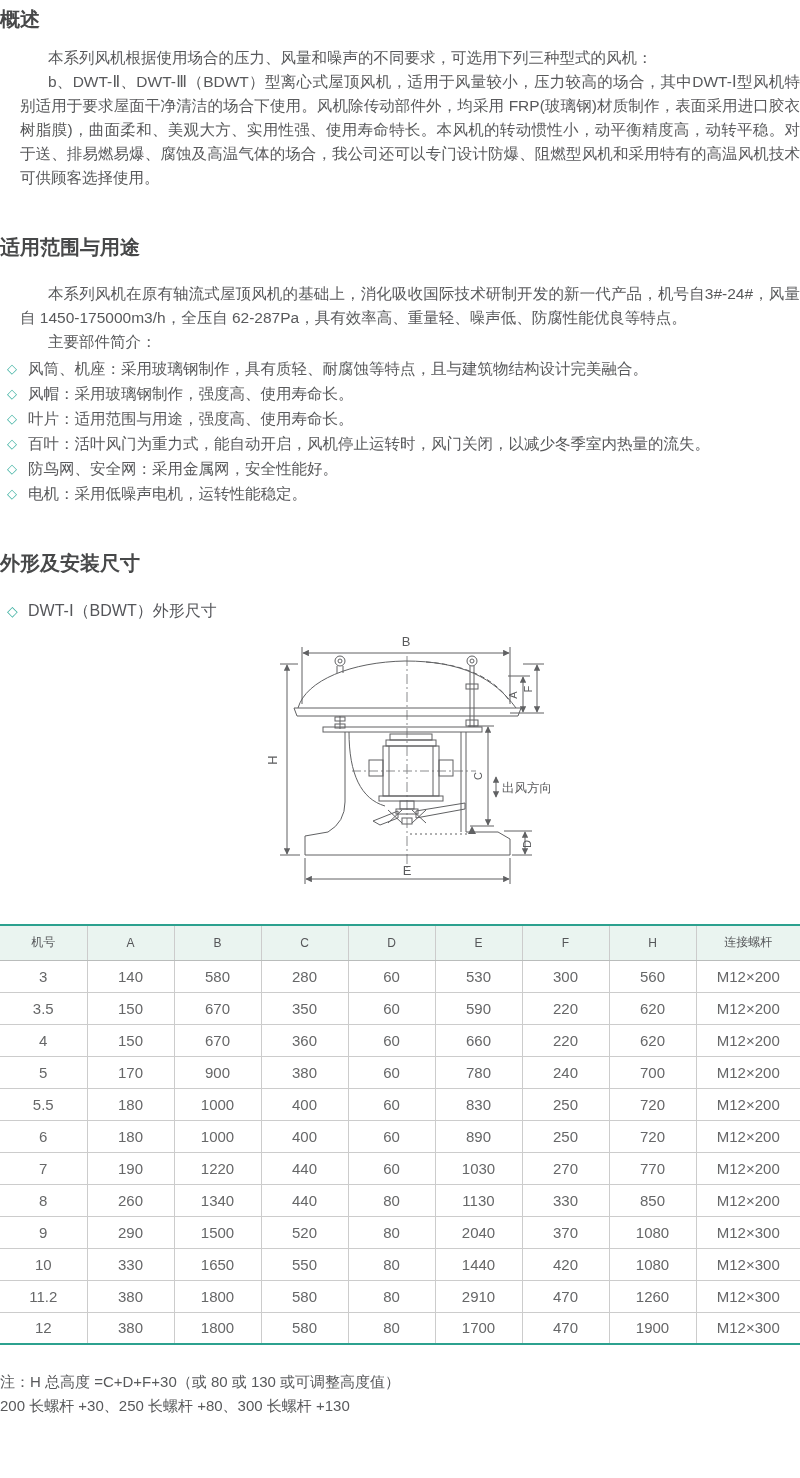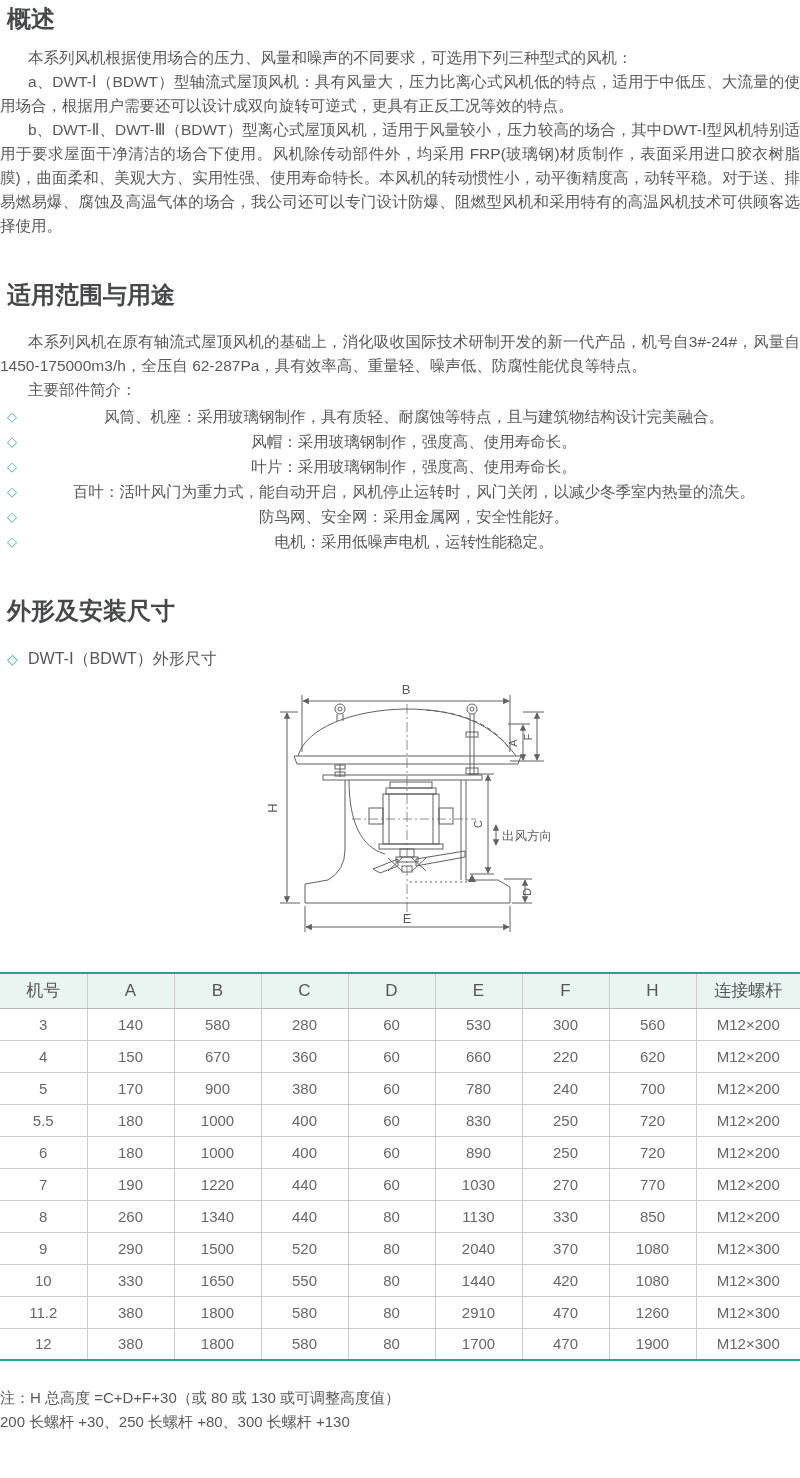--- a/index.html
+++ b/index.html
@@ -15,38 +15,39 @@
   html,body{margin:0;padding:0;background:#ffffff;}
   body{
     width:800px;
     font-family:"Liberation Sans","DejaVu Sans",sans-serif;
     color:var(--text);
     -webkit-font-smoothing:antialiased;
   }
   .page{width:800px;overflow:hidden;}
 
   h1.section-title{
-    margin:7px;
-    font-size:24px;
+    margin:0;
+    font-size:20px;
     line-height:26px;
     font-weight:600;
     color:var(--heading);
   }
   #overview-title{margin-top:6px;}
   #application-title{margin-top:44px;}
   #dimensions-title{margin-top:44px;}
 
   .para-block{margin-top:14px;}
   p.body-p{
     margin:0;
     font-size:15.5px;
     line-height:24px;
     text-align:justify;
     text-indent:1.8em;
     color:var(--text);
+    padding-left:20px;
   }
   #application-intro{margin-top:22px;}
   #parts-title{margin-top:0;}
 
   ul.diamond-list{
     list-style:none;
     margin:2px 0 0 0;
     padding:0;
   }
   ul.diamond-list li{
@@ -58,21 +59,21 @@
   }
   .diamond{
     color:var(--diamond);
     font-size:13px;
     line-height:25px;
     width:12px;
     margin-left:7px;
     margin-right:9px;
     flex:0 0 auto;
   }
-  .li-text{flex:1 1 auto;text-align:center;}
+  .li-text{flex:1 1 auto;}
 
   .sub-heading{
     display:flex;
     align-items:flex-start;
     margin-top:24px;
     font-size:16px;
     line-height:22px;
     color:#55565a;
   }
   .sub-heading .diamond{line-height:22px;font-size:14px;}
@@ -96,21 +97,21 @@
     width:800px;
     margin-top:38px;
     border-collapse:collapse;
     table-layout:fixed;
     border-top:2px solid var(--accent);
     border-bottom:2px solid var(--accent);
   }
   table.spec th{
     background:var(--header-bg);
     font-weight:400;
-    font-size:17px;
+    font-size:12px;
     color:#555659;
     height:35px;
     border-bottom:1px solid #b9bcbb;
     border-right:1px solid var(--grid);
   }
   table.spec td{
     font-size:15px;
     color:var(--table-text);
     text-align:center;
     height:32px;
@@ -132,39 +133,38 @@
   }
 </style>
 </head>
 <body>
 
 <div class="page">
 
   <h1 class="section-title" id="overview-title">概述</h1>
   <div class="para-block">
     <p class="body-p">本系列风机根据使用场合的压力、风量和噪声的不同要求，可选用下列三种型式的风机：</p>
-    <p class="body-p">a、DWT-Ⅰ（BDWT）型轴流式屋顶风机：具有风量大，压力比离心式风机低的特点，适用于中低压、大流量的使用场合，根据用户需要还可以设计成双向旋转可逆式，更具有正反工况等效的特点。</p>
     <p class="body-p">b、DWT-Ⅱ、DWT-Ⅲ（BDWT）型离心式屋顶风机，适用于风量较小，压力较高的场合，其中DWT-Ⅰ型风机特别适用于要求屋面干净清洁的场合下使用。风机除传动部件外，均采用 FRP(玻璃钢)材质制作，表面采用进口胶衣树脂膜)，曲面柔和、美观大方、实用性强、使用寿命特长。本风机的转动惯性小，动平衡精度高，动转平稳。对于送、排易燃易爆、腐蚀及高温气体的场合，我公司还可以专门设计防爆、阻燃型风机和采用特有的高温风机技术可供顾客选择使用。</p>
   </div>
 
   <h1 class="section-title" id="application-title">适用范围与用途</h1>
   <p class="body-p" id="application-intro">本系列风机在原有轴流式屋顶风机的基础上，消化吸收国际技术研制开发的新一代产品，机号自3#-24#，风量自 1450-175000m3/h，全压自 62-287Pa，具有效率高、重量轻、噪声低、防腐性能优良等特点。</p>
   <p class="body-p" id="parts-title">主要部件简介：</p>
   <ul class="diamond-list">
       <li>
         <span class="diamond">◇</span>
         <span class="li-text">风筒、机座：采用玻璃钢制作，具有质轻、耐腐蚀等特点，且与建筑物结构设计完美融合。</span>
       </li>
       <li>
         <span class="diamond">◇</span>
         <span class="li-text">风帽：采用玻璃钢制作，强度高、使用寿命长。</span>
       </li>
       <li>
         <span class="diamond">◇</span>
-        <span class="li-text">叶片：采用玻璃钢制作，强度高、使用寿命长。</span>
+        <span class="li-text">叶片：适用范围与用途，强度高、使用寿命长。</span>
       </li>
       <li>
         <span class="diamond">◇</span>
         <span class="li-text">百叶：活叶风门为重力式，能自动开启，风机停止运转时，风门关闭，以减少冬季室内热量的流失。</span>
       </li>
       <li>
         <span class="diamond">◇</span>
         <span class="li-text">防鸟网、安全网：采用金属网，安全性能好。</span>
       </li>
       <li>
@@ -318,20 +318,31 @@
           <td>140</td>
           <td>580</td>
           <td>280</td>
           <td>60</td>
           <td>530</td>
           <td>300</td>
           <td>560</td>
           <td>M12×200</td>
         </tr>
         <tr>
+          <td>3.5</td>
+          <td>150</td>
+          <td>670</td>
+          <td>350</td>
+          <td>60</td>
+          <td>590</td>
+          <td>220</td>
+          <td>620</td>
+          <td>M12×200</td>
+        </tr>
+        <tr>
           <td>4</td>
           <td>150</td>
           <td>670</td>
           <td>360</td>
           <td>60</td>
           <td>660</td>
           <td>220</td>
           <td>620</td>
           <td>M12×200</td>
         </tr>

